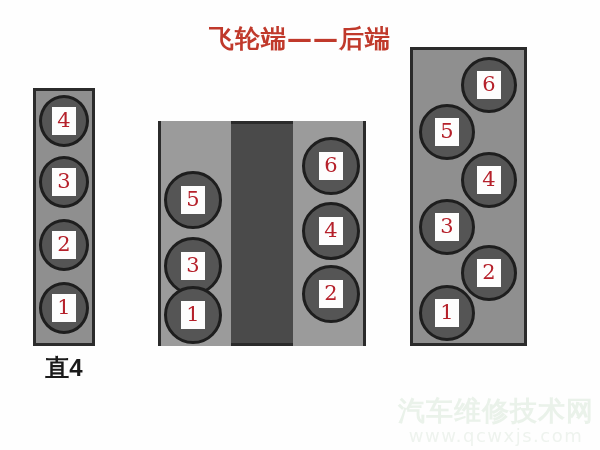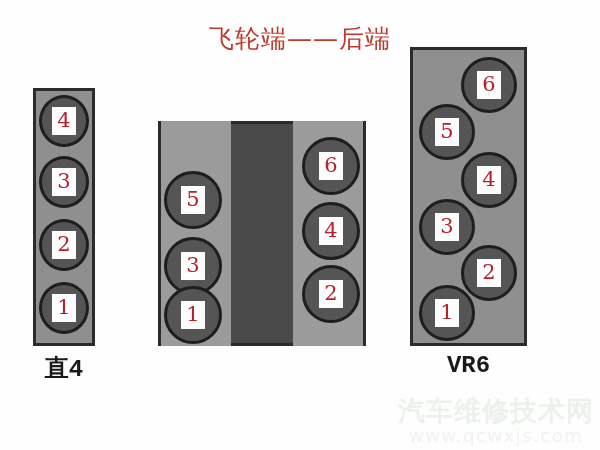--- a/index.html
+++ b/index.html
@@ -22,21 +22,21 @@
   }
 
   
   .annot {
     position: absolute;
     width: 100%;
     text-align: center;
     color: #c0392b;
     font-family: "DejaVu Sans", sans-serif;
     font-size: 25px;
-    font-weight: 400;
+    font-weight: 700;
     letter-spacing: 1px;
     white-space: nowrap;
   }
   #annot-top { top: 22px; left: 0; }
   #annot-bottom { top: 398px; left: 0; }
 
   
   .block {
     position: absolute;
     box-sizing: border-box;
@@ -74,21 +74,21 @@
     line-height: 1;
     padding: 3px 5px 4px 5px;
     display: block;
   }
 
   
   .caption {
     position: absolute;
     text-align: center;
     color: #1a1a1a;
-    font-family: Liberation Mono, monospace;
+    font-family: Liberation Sans, sans-serif;
     font-size: 24px;
     font-weight: bold;
     white-space: nowrap;
   }
 
   
   #watermark {
     position: absolute;
     right: 6px;
     bottom: 4px;
@@ -180,21 +180,20 @@
     <div class="cyl" style="left:9px; top:152px; width:56px; height:56px;">
       <span class="cyl-num">3</span>
     </div>
     <div class="cyl" style="left:51px; top:198px; width:56px; height:56px;">
       <span class="cyl-num">2</span>
     </div>
     <div class="cyl" style="left:9px; top:238px; width:56px; height:56px;">
       <span class="cyl-num">1</span>
     </div>
   </div>
-  <div class="caption" style="left:410px; top:352px; width:117px;">VR6</div>
 
 
   <div id="watermark">
     <span class="wm-cn">汽车维修技术网</span>
     <span class="wm-url">www.qcwxjs.com</span>
   </div>
 
 </div>
 
 </body></html>

